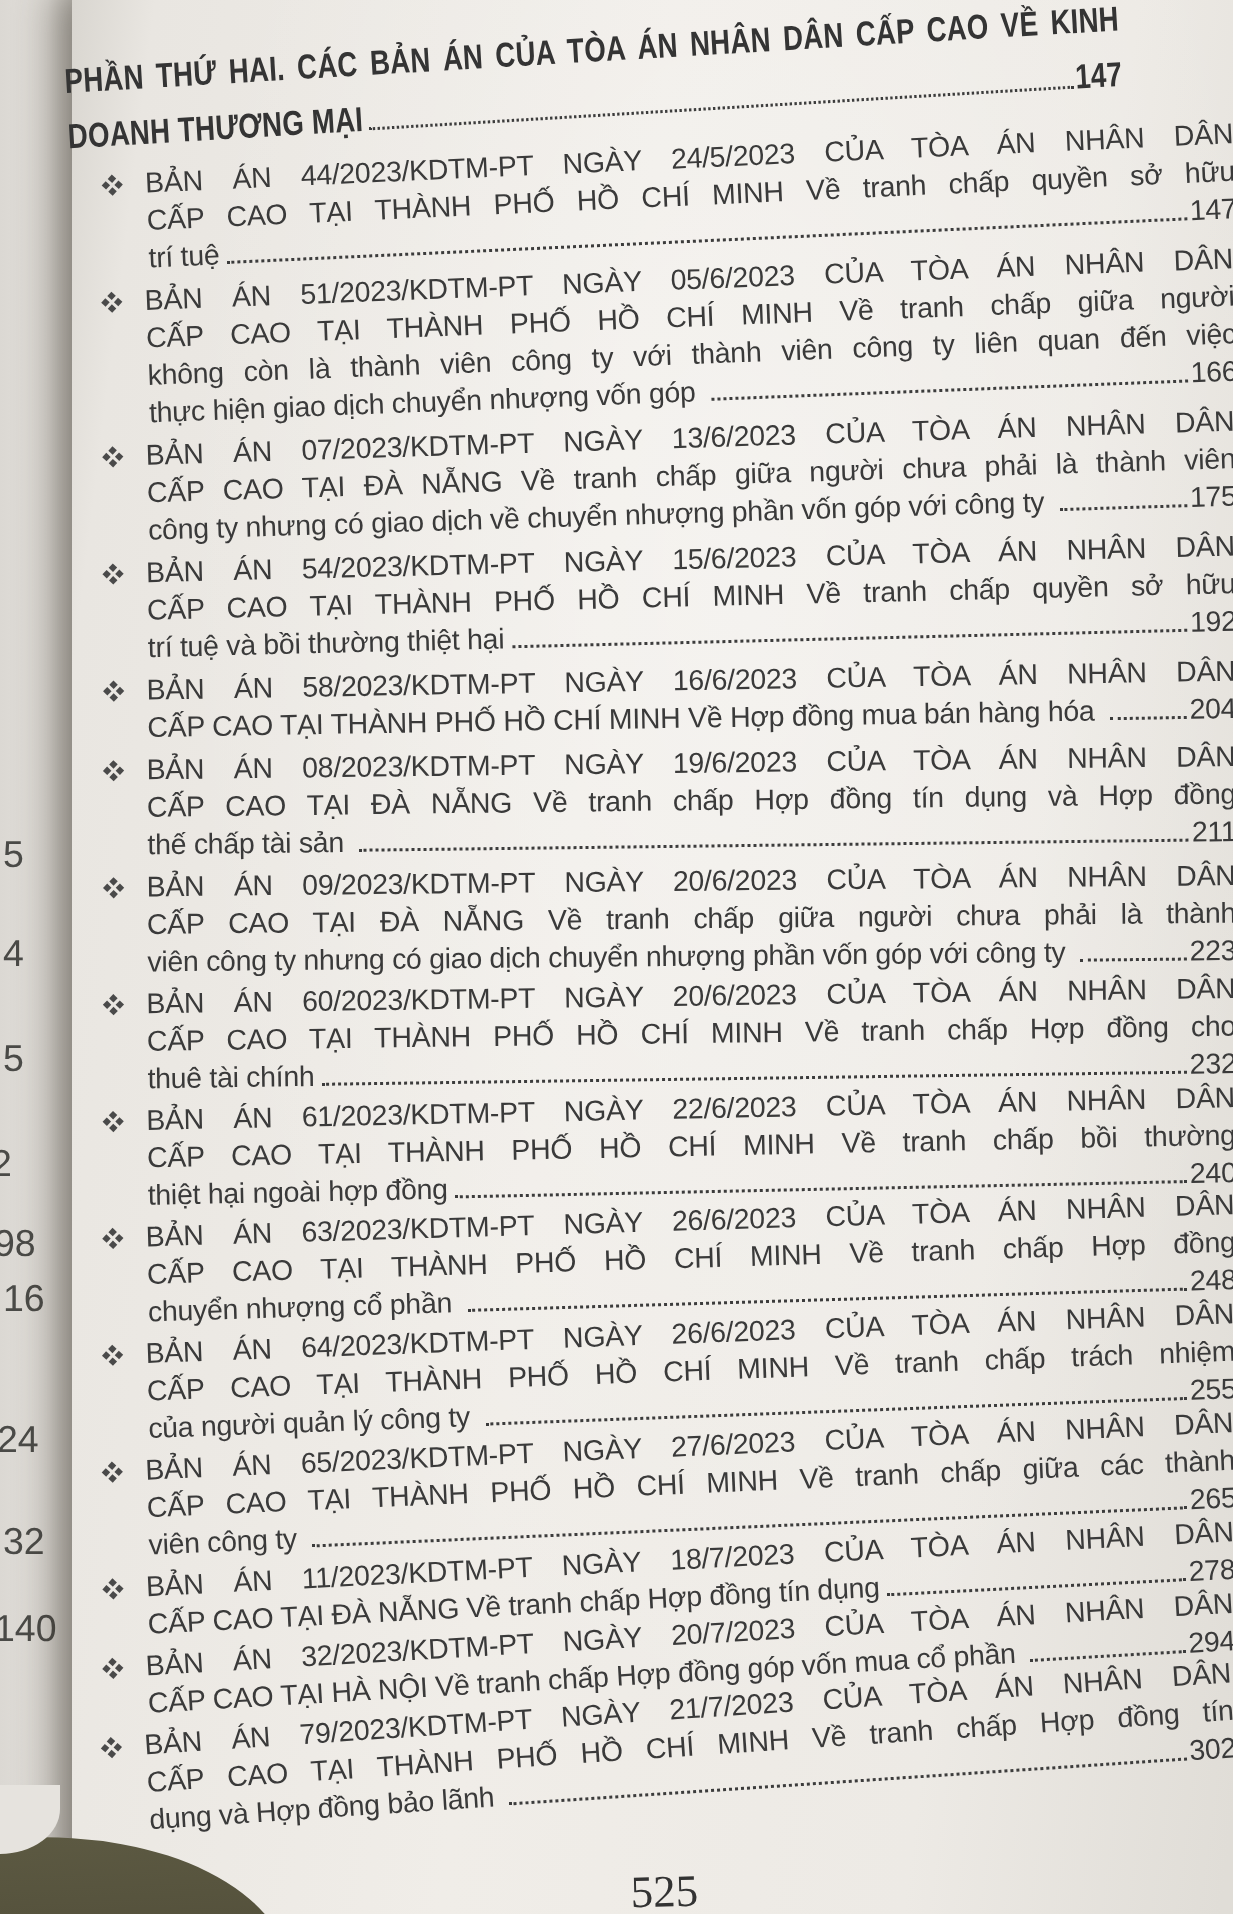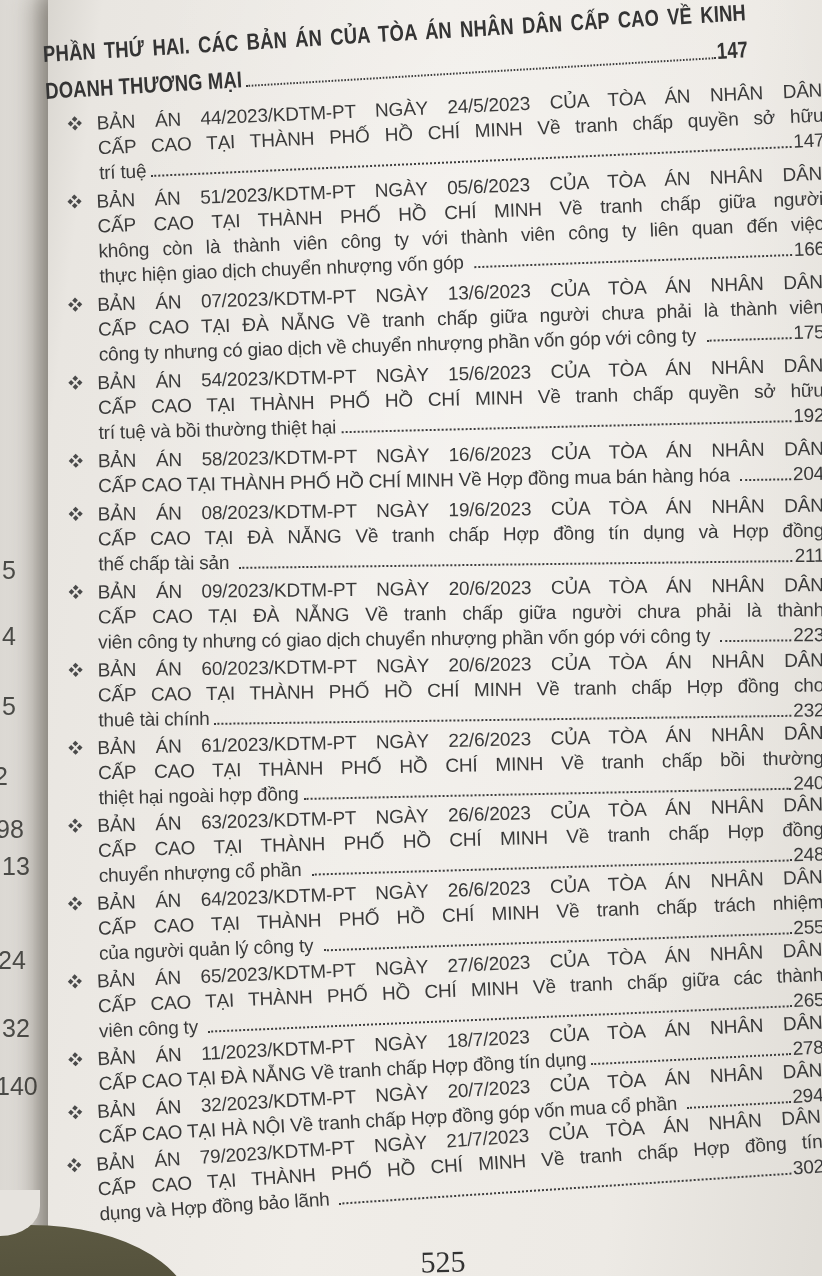--- a/index.html
+++ b/index.html
@@ -114,21 +114,21 @@
 <body>
 
 <div class="scene">
   <div class="facing-strip">
       <span class="edge-num">0</span>
       <span class="edge-num">5</span>
       <span class="edge-num">4</span>
       <span class="edge-num">5</span>
       <span class="edge-num">2</span>
       <span class="edge-num">98</span>
-      <span class="edge-num">13</span>
+      <span class="edge-num">16</span>
       <span class="edge-num">24</span>
       <span class="edge-num">32</span>
       <span class="edge-num">140</span>
     </div>
 
   <div class="page">
     <div class="content">
       <div class="header">
         <div class="h-line">PHẦN THỨ HAI. CÁC BẢN ÁN CỦA TÒA ÁN NHÂN DÂN CẤP CAO VỀ KINH</div>
         <div class="h-last">

